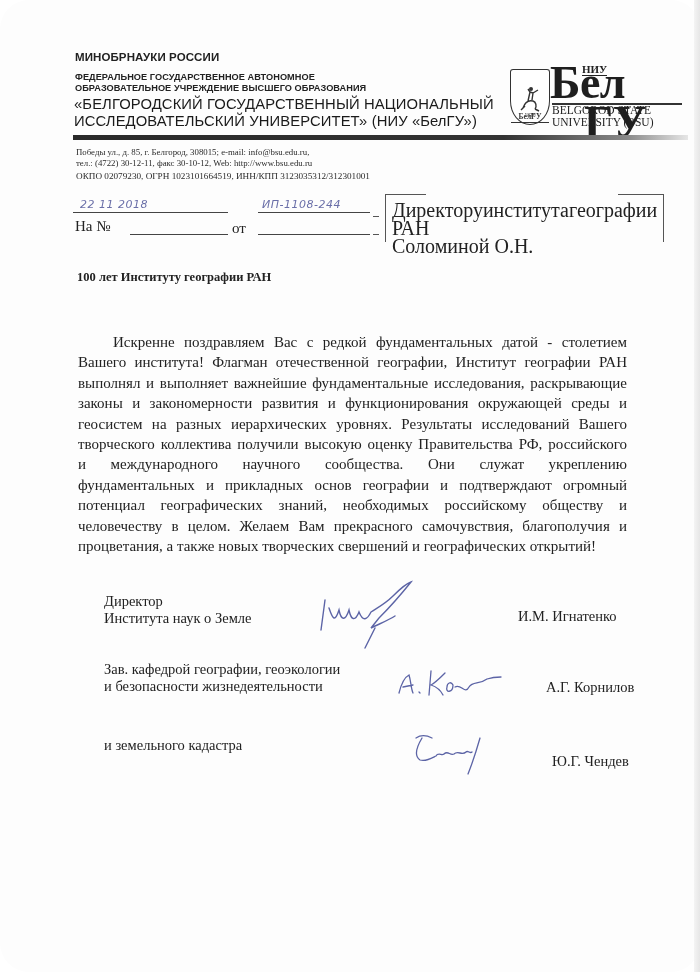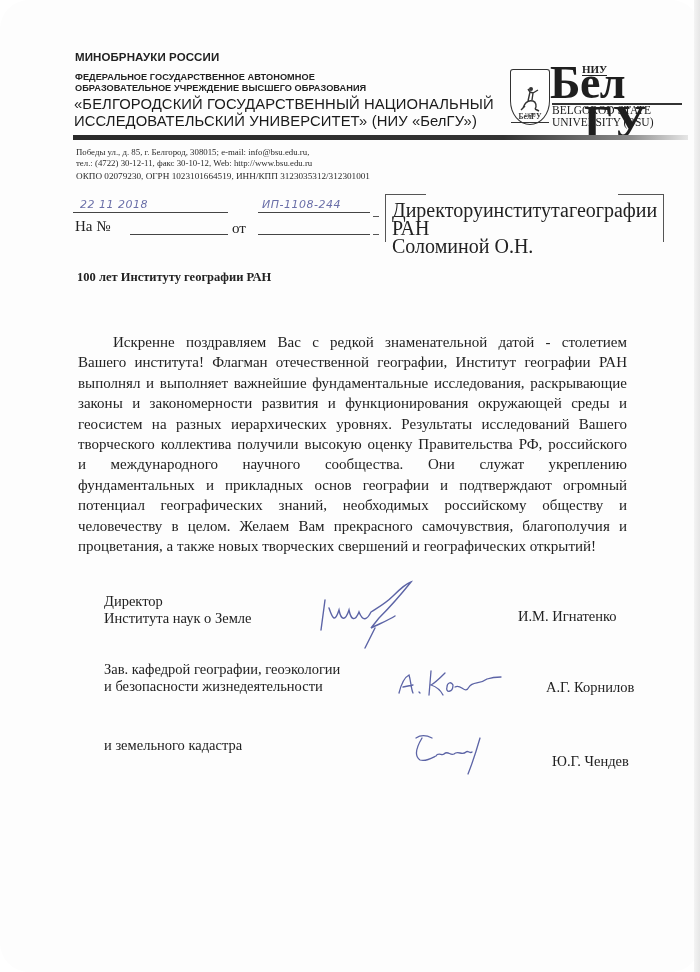--- a/index.html
+++ b/index.html
@@ -126,21 +126,21 @@
   <div class="addr-l addr-l1">
     <span>Директору</span>
     <span>института</span>
     <span>географии</span>
   </div>
   <div class="addr-l addr-l2">РАН</div>
   <div class="addr-l addr-l3">Соломиной О.Н.</div>
 
   <div class="subject">100 лет Институту географии РАН</div>
   <div class="para">
-    <span class="ln first">Искренне поздравляем Вас с редкой знаменательной датой - столетием</span>
+    <span class="ln first">Искренне поздравляем Вас с редкой фундаментальных датой - столетием</span>
     <span class="ln">Вашего института! Флагман отечественной географии, Институт географии РАН</span>
     <span class="ln">выполнял и выполняет важнейшие фундаментальные исследования, раскрывающие</span>
     <span class="ln">законы и закономерности развития и функционирования окружающей среды и</span>
     <span class="ln">геосистем на разных иерархических уровнях.  Результаты исследований Вашего</span>
     <span class="ln">творческого коллектива получили высокую оценку Правительства РФ, российского</span>
     <span class="ln">и     международного     научного     сообщества.     Они     служат     укреплению</span>
     <span class="ln">фундаментальных и прикладных основ географии и подтверждают огромный</span>
     <span class="ln">потенциал географических знаний, необходимых российскому обществу и</span>
     <span class="ln">человечеству в целом. Желаем Вам прекрасного самочувствия, благополучия и</span>
     <span class="ln last">процветания, а также новых творческих свершений и географических открытий!</span>

